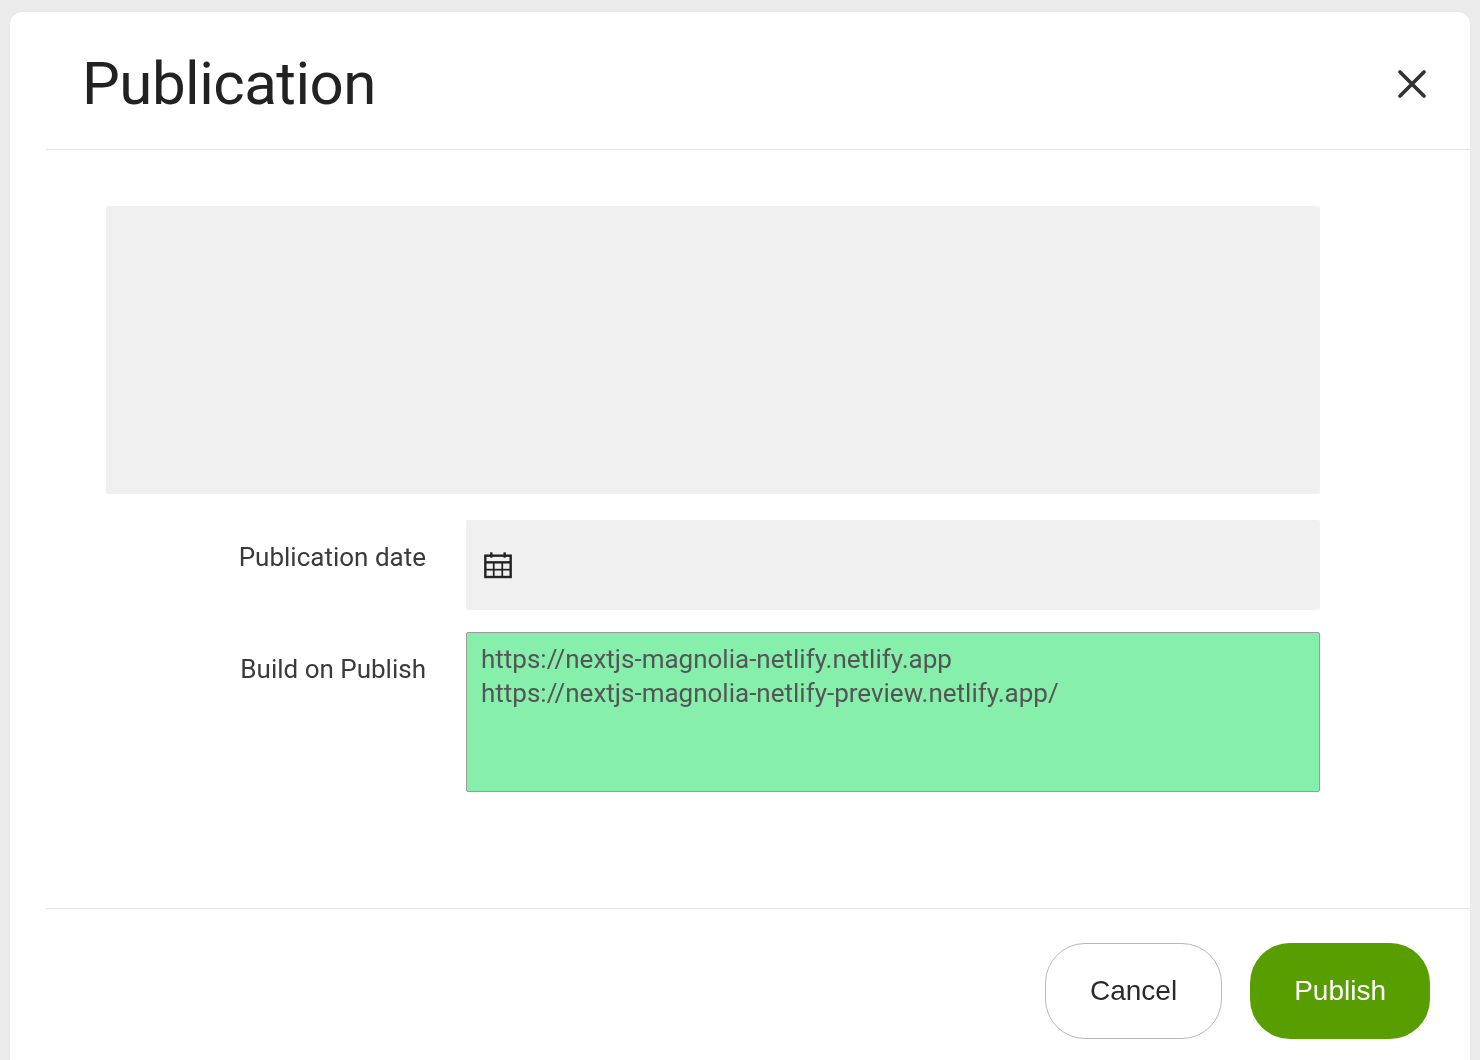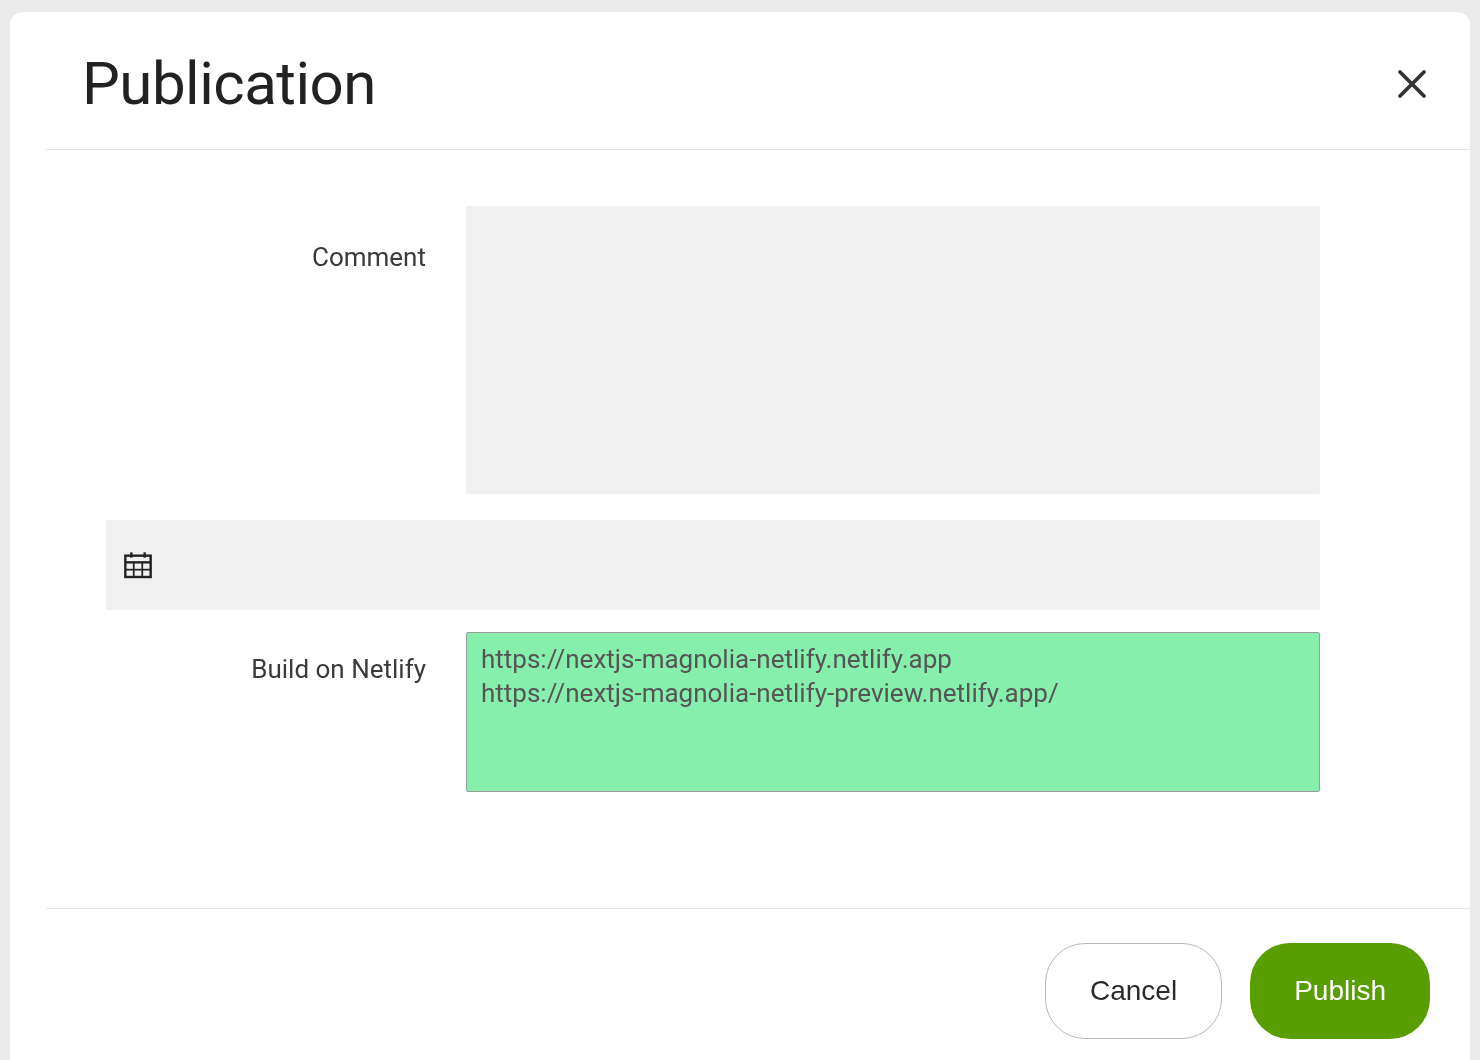--- a/index.html
+++ b/index.html
@@ -163,46 +163,46 @@
     <div class="close-btn">
       <svg viewBox="0 0 24 24" fill="none">
         <path d="M4 4 L20 20 M20 4 L4 20" stroke-linecap="round"></path>
       </svg>
     </div>
   </div>
 
   <div class="dialog-body">
 
     <div class="form-row">
-      <label class="form-label">Comment</label>
       <div class="form-control-wrap">
         <textarea class="textarea-comment" style=""></textarea>
       </div>
     </div>
 
     <div class="form-row">
+      <label class="form-label short-pad">Publication date</label>
       <div class="form-control-wrap">
         <div class="date-field">
           <span class="calendar-icon">
             <svg viewBox="0 0 24 24">
               <rect x="2.5" y="5" width="19" height="16" stroke-width="1.8"></rect>
               <line x1="2.5" y1="10" x2="21.5" y2="10" stroke-width="1.8"></line>
               <line x1="8.8" y1="10" x2="8.8" y2="21" stroke-width="1.3"></line>
               <line x1="15.2" y1="10" x2="15.2" y2="21" stroke-width="1.3"></line>
               <line x1="2.5" y1="15.5" x2="21.5" y2="15.5" stroke-width="1.3"></line>
               <line x1="7" y1="2.5" x2="7" y2="6.5" stroke-width="1.8"></line>
               <line x1="17" y1="2.5" x2="17" y2="6.5" stroke-width="1.8"></line>
             </svg>
           </span>
         </div>
       </div>
     </div>
 
     <div class="form-row">
-      <label class="form-label short-pad">Build on Netlify</label>
+      <label class="form-label short-pad">Build on Publish</label>
       <div class="form-control-wrap">
         <textarea class="textarea-netlify" style="">https://nextjs-magnolia-netlify.netlify.app
 https://nextjs-magnolia-netlify-preview.netlify.app/</textarea>
       </div>
     </div>
 
   </div>
 
   <div class="dialog-footer">
     <button class="btn btn-cancel">Cancel</button>

